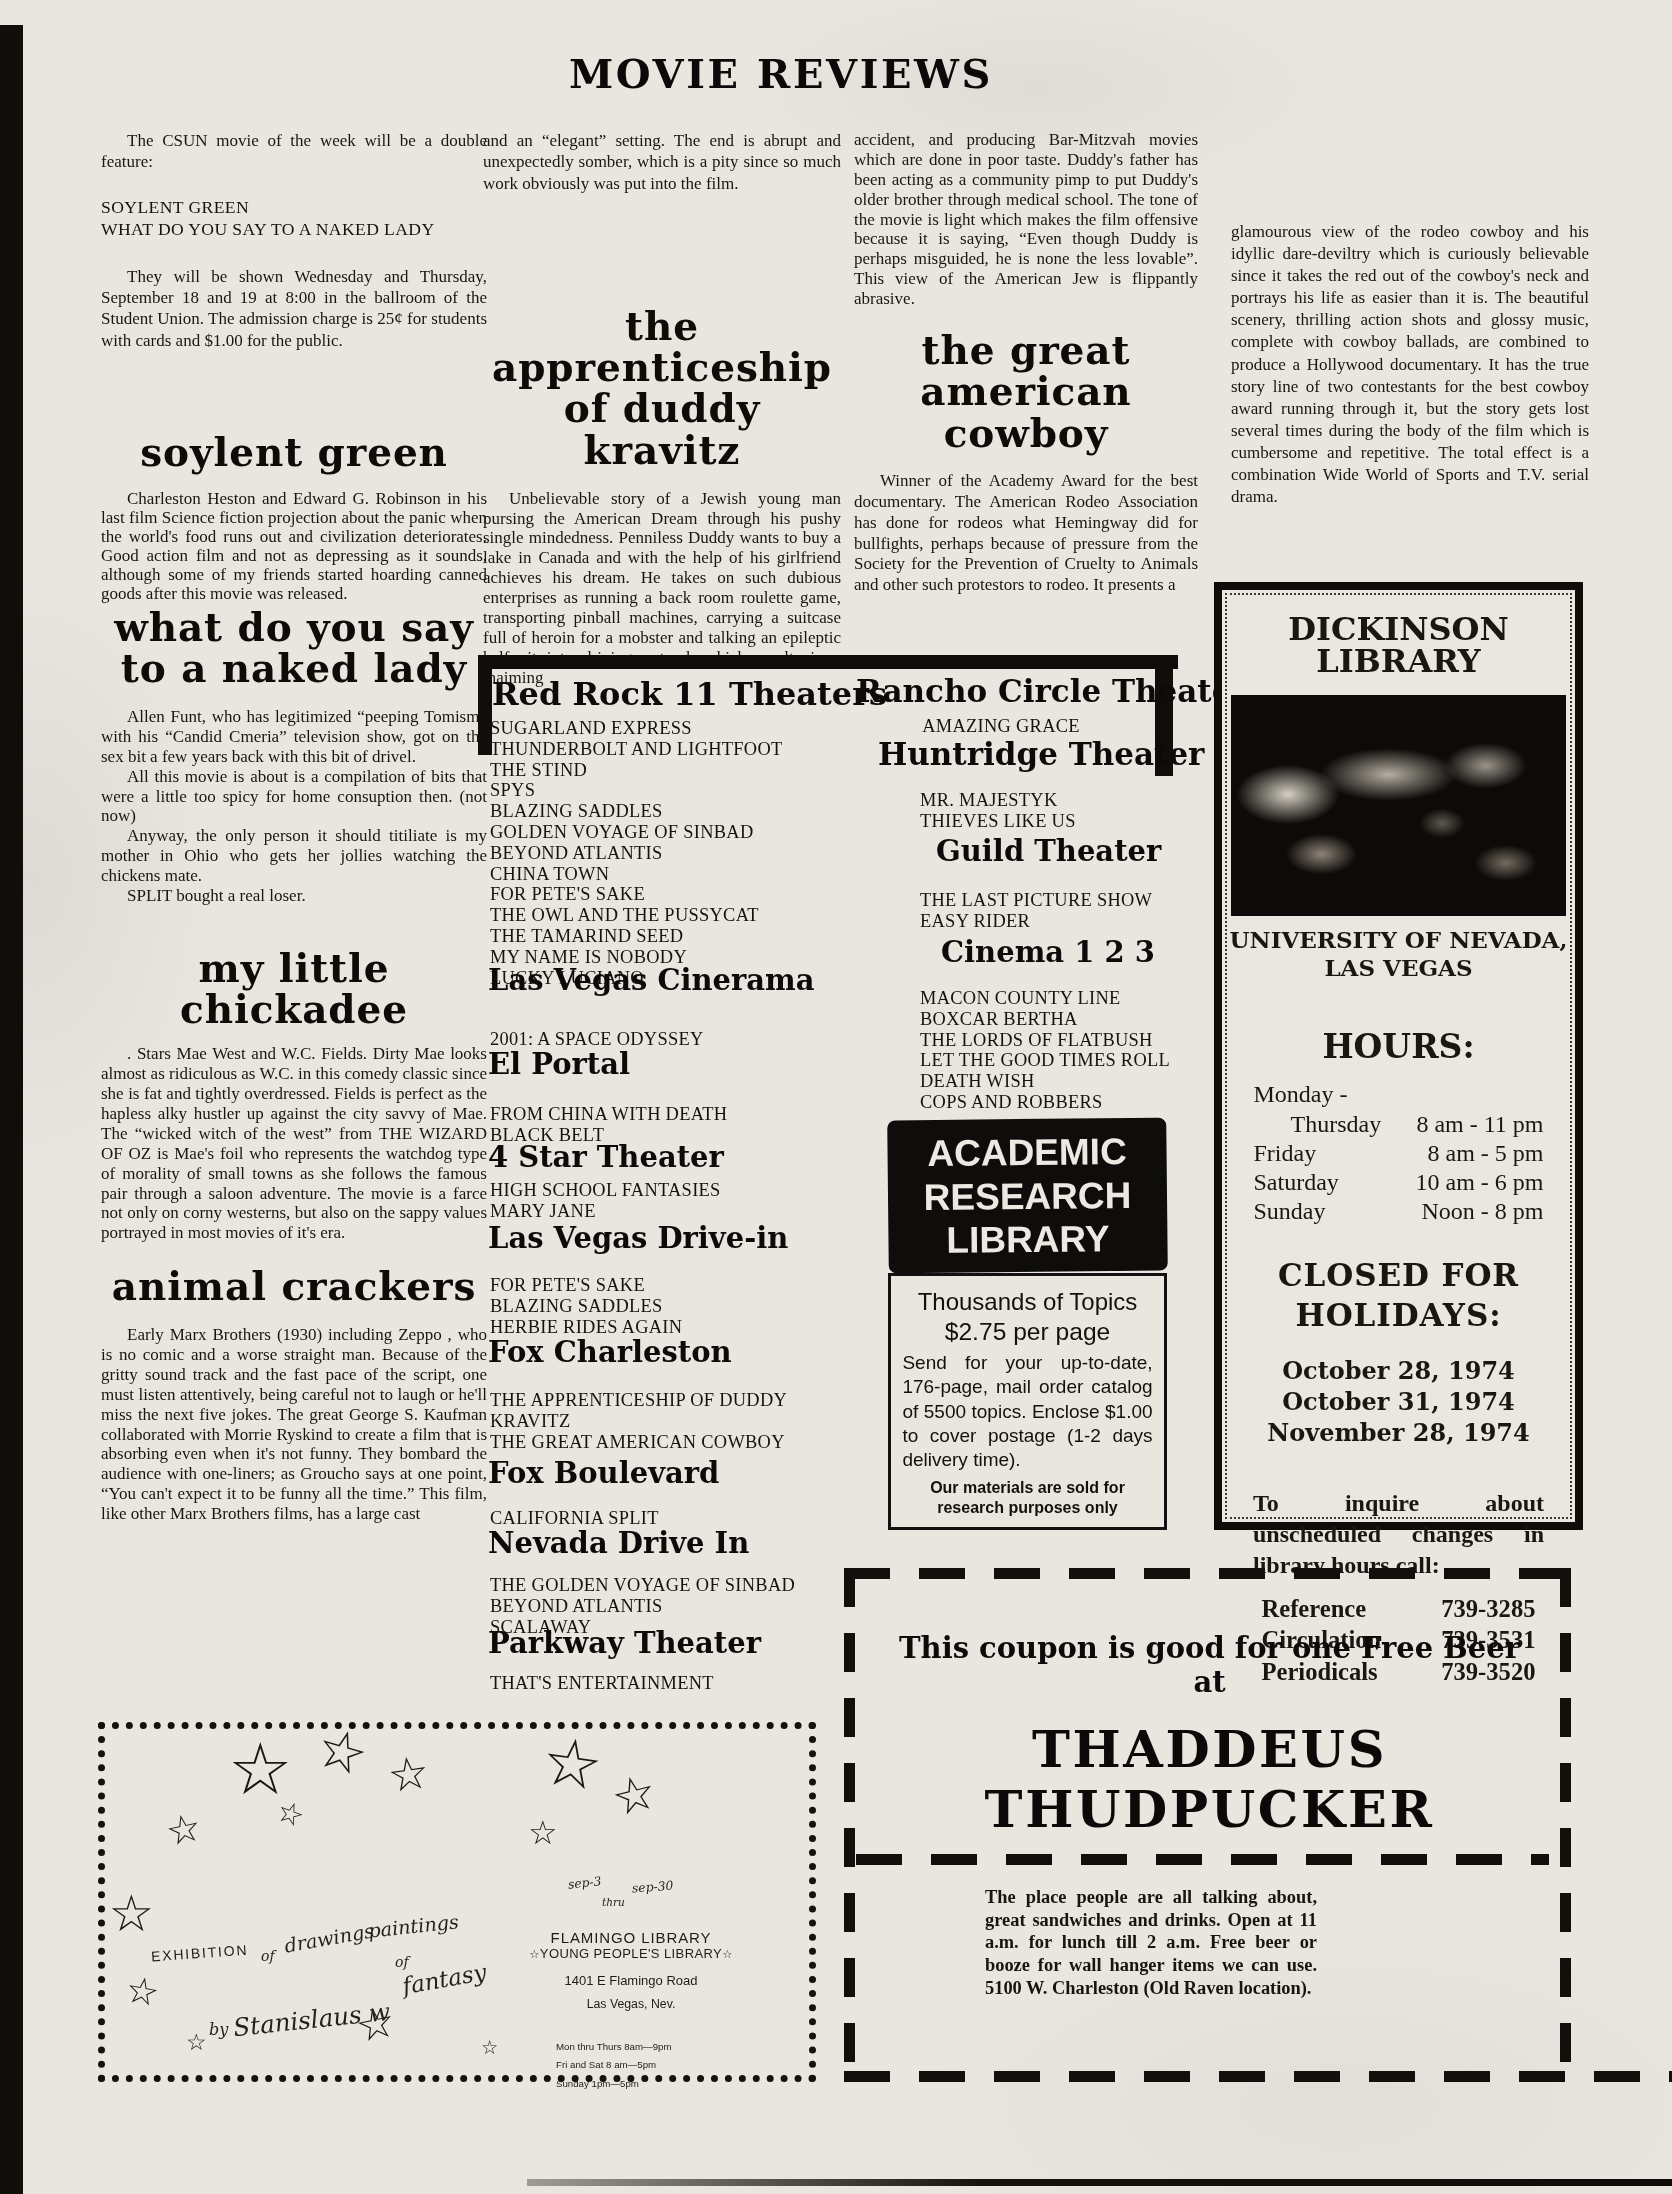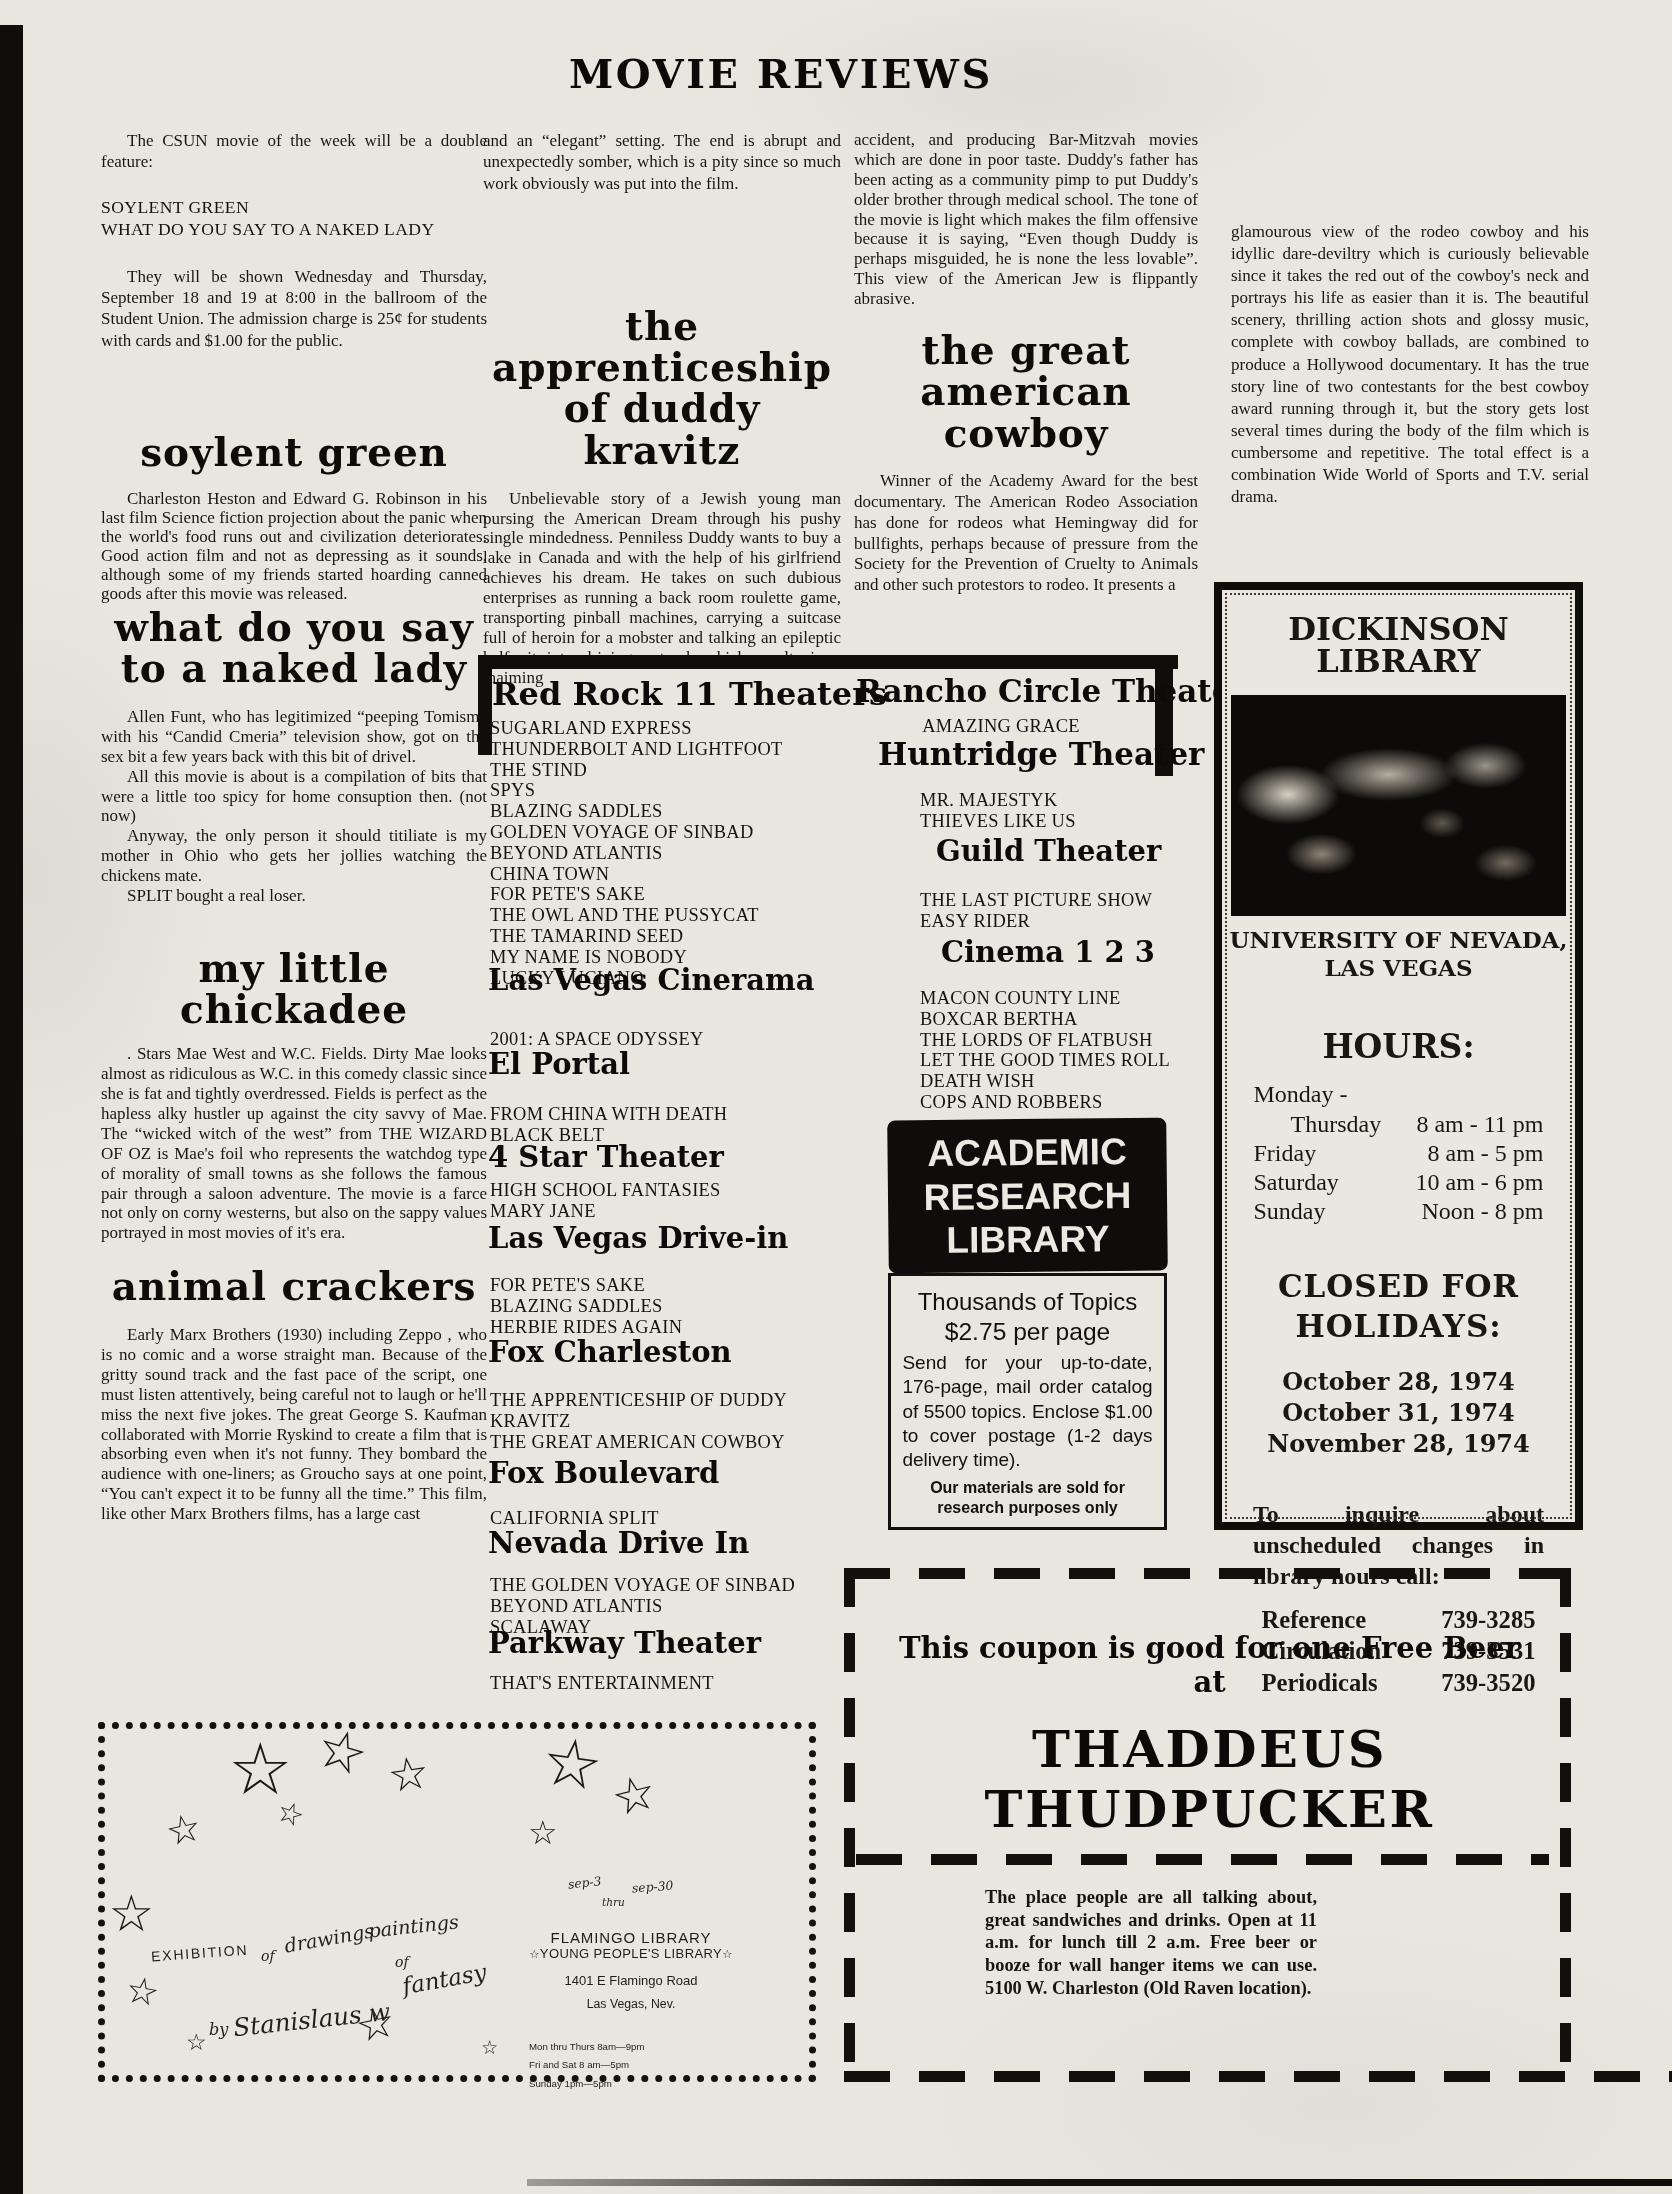--- a/index.html
+++ b/index.html
@@ -223,21 +223,21 @@
         </div>
       <div class="drow">
           <span>Saturday</span>
           <span>10 am - 6 pm</span>
         </div>
       <div class="drow">
           <span>Sunday</span>
           <span>Noon - 8 pm</span>
         </div>
     </div>
-    <div class="ctr" style="margin-top:39px;font-weight:bold;font-size:31px;line-height:1.3;font-family:'DejaVu Serif',serif;letter-spacing:0.9px;">
+    <div class="ctr" style="margin-top:28px;font-weight:bold;font-size:31px;line-height:1.3;font-family:'DejaVu Serif',serif;letter-spacing:0.9px;">
       <div>CLOSED FOR</div>
       <div>HOLIDAYS:</div>
     </div>
     <div class="ctr" style="margin-top:19.3px;font-weight:bold;font-size:24px;line-height:1.3;white-space:pre-line;font-family:'DejaVu Serif',serif;">October 28, 1974
 October 31, 1974
 November 28, 1974</div>
     <p style="margin:40px auto 0;width:291px;font-weight:bold;font-size:24px;line-height:1.28;text-align:justify;">To inquire about unscheduled changes in library hours call:</p>
     <div style="margin-top:12.3px;">
       <div class="ph-row">
           <span>Reference</span>
@@ -295,21 +295,21 @@
     <span class="abs hand" style="left:297px;top:237px;font-size:23px;transform:rotate(-10deg);">fantasy</span>
 
     <div class="abs ctr flam-print" style="left:377px;top:200px;width:298px;">
       <div style="font-size:15px;letter-spacing:0.9px;">FLAMINGO LIBRARY</div>
       <div style="font-size:13px;letter-spacing:0.4px;">
         <span class="star" style="position:static;font-size:11.4px;">☆</span><span>YOUNG PEOPLE'S LIBRARY</span><span class="star" style="position:static;font-size:11.4px;">☆</span>
       </div>
       <div style="font-size:13px;margin-top:12.3px;">1401 E Flamingo Road</div>
       <div style="font-size:12.3px;margin-top:8.8px;">Las Vegas, Nev.</div>
     </div>
-    <div class="abs flam-print tiny" style="left:424px;top:309px;white-space:pre-line;">Mon thru Thurs   8am—9pm
+    <div class="abs flam-print tiny" style="left:451px;top:309px;white-space:pre-line;">Mon thru Thurs   8am—9pm
 Fri and Sat   8 am—5pm
 Sunday   1pm—5pm</div>
 
     <span class="abs hand" style="left:104px;top:291px;font-size:16px;">by</span>
     <span class="abs hand" style="left:128px;top:276px;font-size:24.6px;transform:rotate(-6deg);">Stanislaus w</span>
   </div>
 
 </div>
 
 

